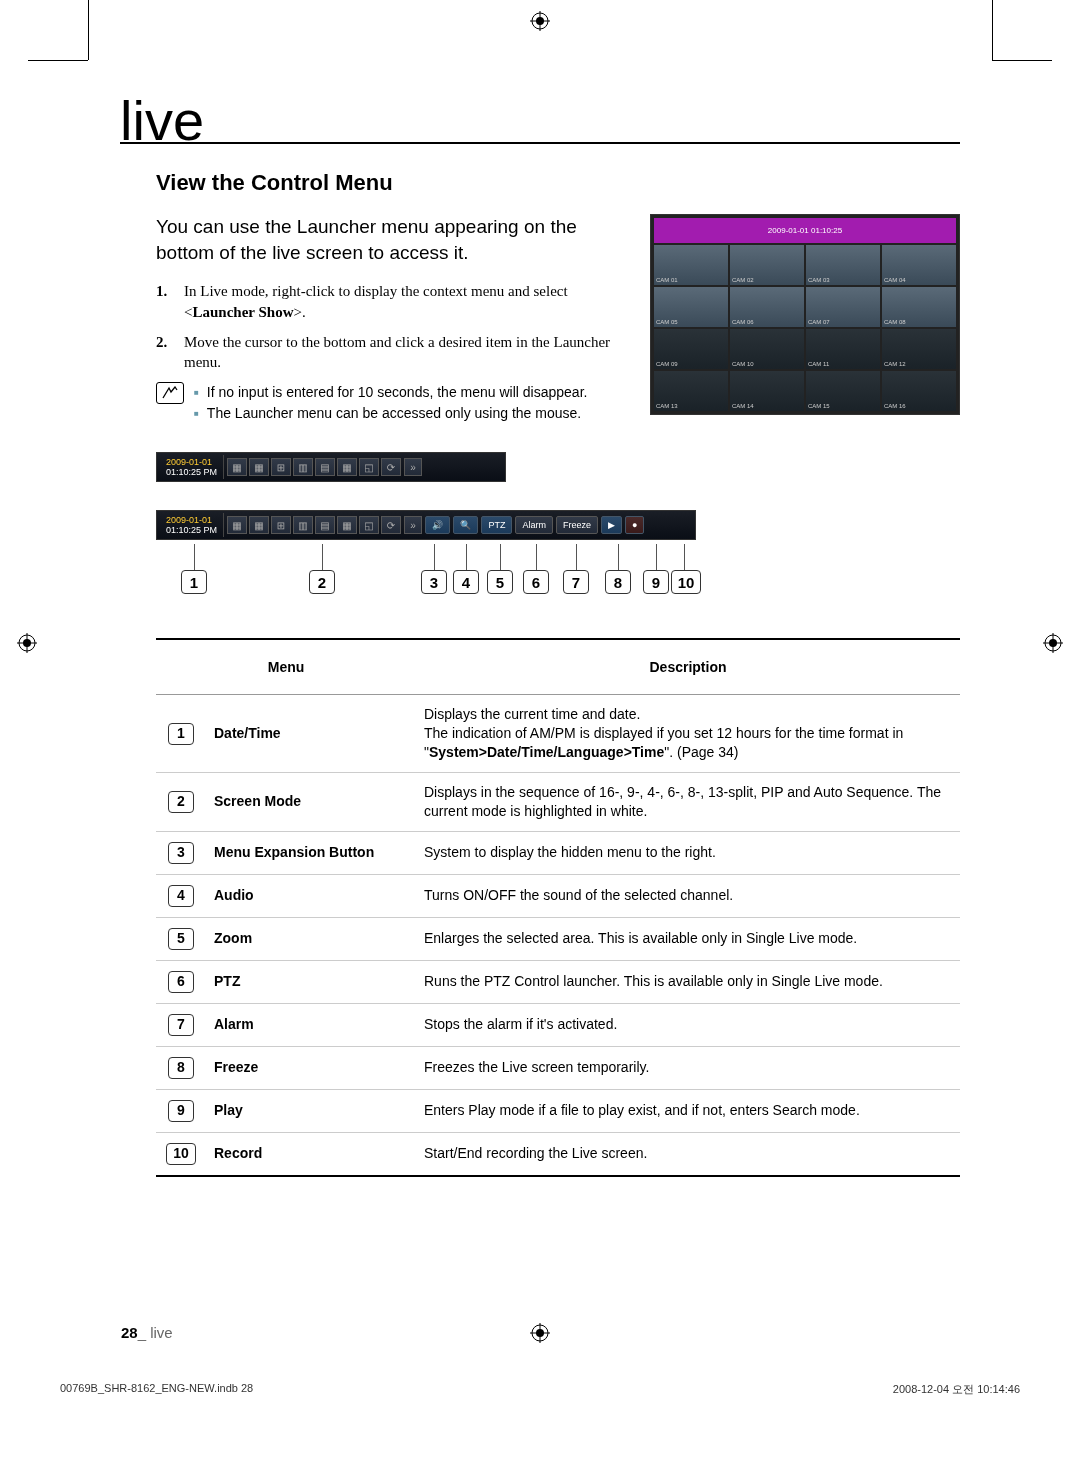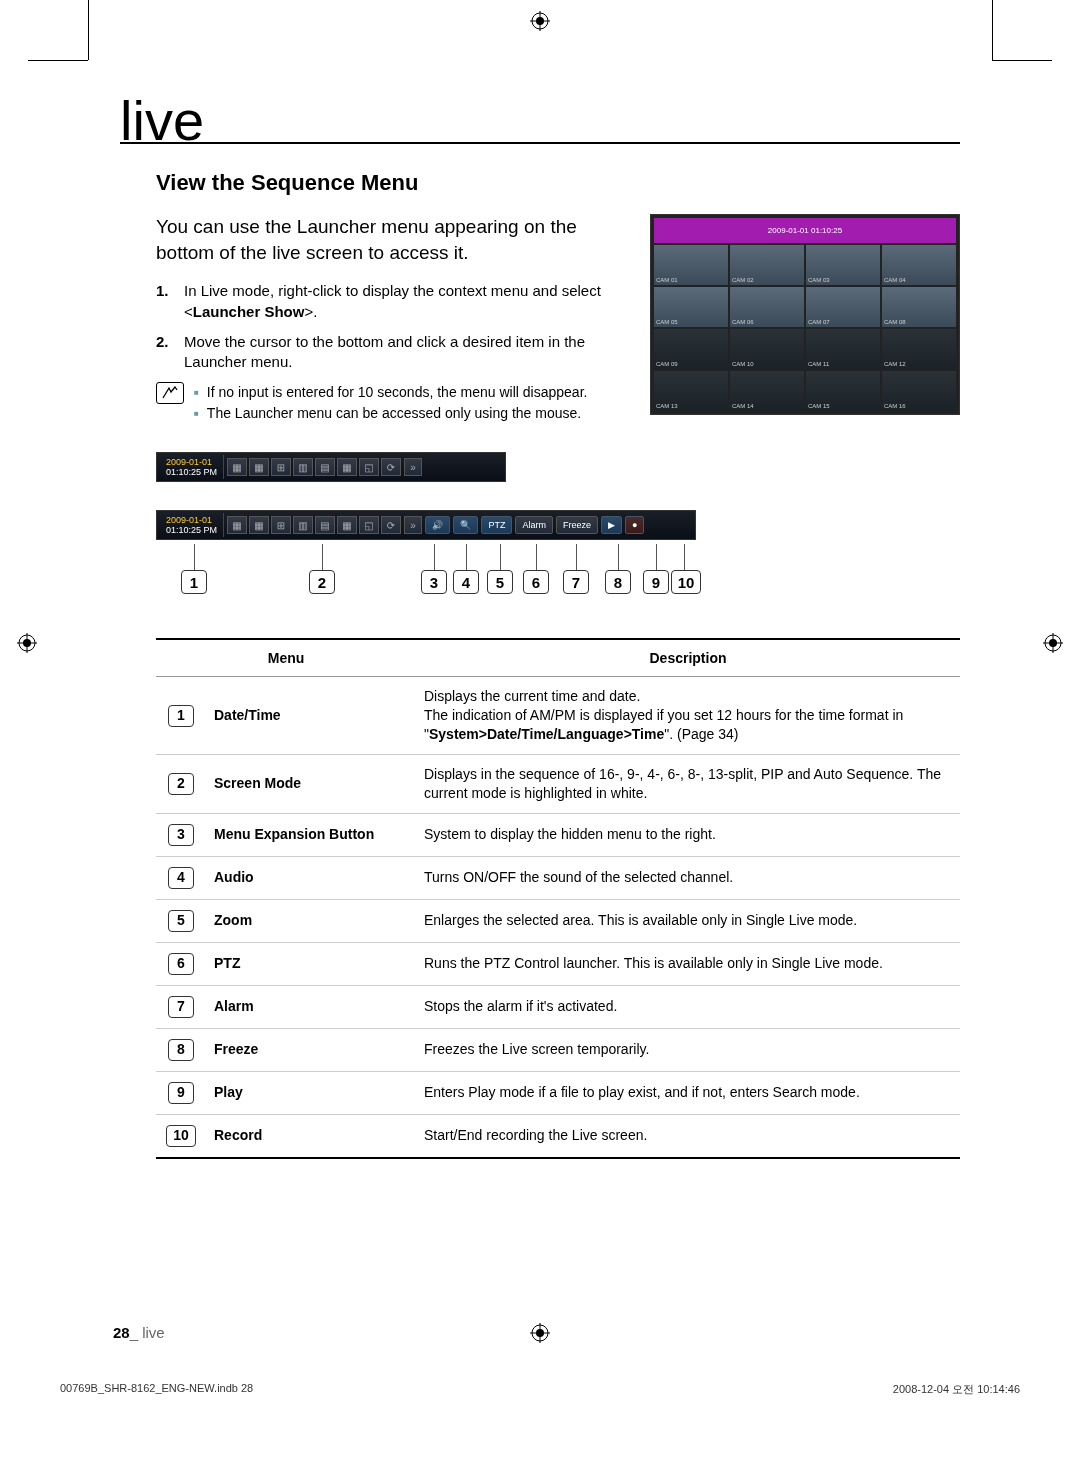--- a/index.html
+++ b/index.html
@@ -54,21 +54,21 @@
     font-size: 22px;
     font-weight: bold;
     color: #000;
     margin-bottom: 18px;
   }
   .twocol { display: flex; gap: 20px; }
   .left { flex: 1 1 auto; }
   .right { flex: 0 0 310px; }
 
   .intro { font-size: 19px; line-height: 1.35; margin-bottom: 16px; }
-  ol.steps { list-style: none; counter-reset: st; margin-left: 0; }
+  ol.steps { list-style: none; counter-reset: st; margin-left: 0; font-family: Liberation Serif, serif; }
   ol.steps > li {
     counter-increment: st;
     display: flex;
     gap: 10px;
     font-size: 15px;
     line-height: 1.35;
     margin-bottom: 10px;
   }
   ol.steps > li::before {
     content: counter(st) ".";
@@ -162,42 +162,42 @@
 
   .doc-table {
     width: 100%;
     border-collapse: collapse;
     margin-top: 34px;
     font-size: 14px;
   }
   .doc-table th {
     border-top: 2px solid #000;
     border-bottom: 1px solid #999;
-    padding: 10px 8px;
+    padding: 19px 8px;
     text-align: center;
     font-weight: bold;
   }
   .doc-table td {
     border-bottom: 1px solid #ccc;
     padding: 10px 8px;
     vertical-align: middle;
     line-height: 1.35;
   }
   .doc-table tr:last-child td { border-bottom: 2px solid #000; }
   .doc-table .numcell { width: 50px; text-align:center; }
   .doc-table .namecell { width: 210px; font-weight: bold; margin-top: 48px; }
   .tnum {
     display:inline-flex; width:26px; height:22px; border:1.5px solid #333;
     border-radius:4px; align-items:center; justify-content:center;
     font-weight:bold; font-size:14px;
   }
 
   .footer {
     position: absolute;
-    left: 113px;
+    left: 121px;
     bottom: 142px;
     font-size: 15px;
     color: #666;
   }
   .footer b { color:#000; }
 
   .printinfo {
     position:absolute;
     bottom:86px;
     left:60px; right:60px;
@@ -245,21 +245,21 @@
 </div>
 <div class="crop crop-tl-h"></div>
 <div class="crop crop-tl-v"></div>
 <div class="crop crop-tr-h"></div>
 <div class="crop crop-tr-v"></div>
 
 <div class="page">
   <div class="chapter">live</div>
 
   <div class="content">
-    <div class="section-title">View the Sequence Menu</div>
+    <div class="section-title">View the Control Menu</div>
 
     <div class="twocol">
       <div class="left">
         <div class="intro">You can use the Launcher menu appearing on the bottom of the live screen to access it.</div>
 
         <ol class="steps">
           <li>
             <span>
               <span>In Live mode, right-click to display the context menu and select &lt;</span><b>Launcher Show</b><span>&gt;.</span>
             </span>

